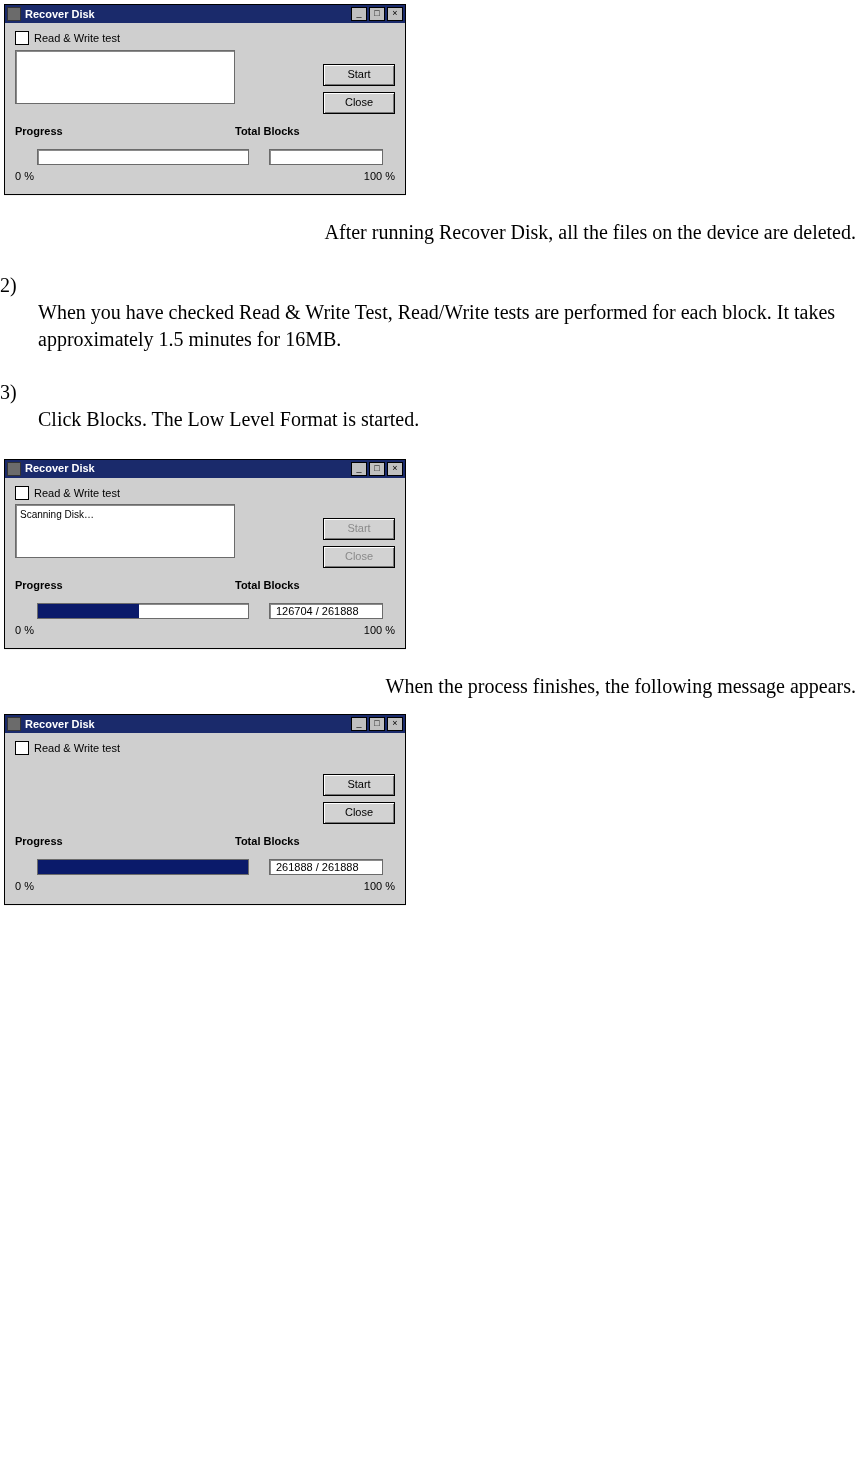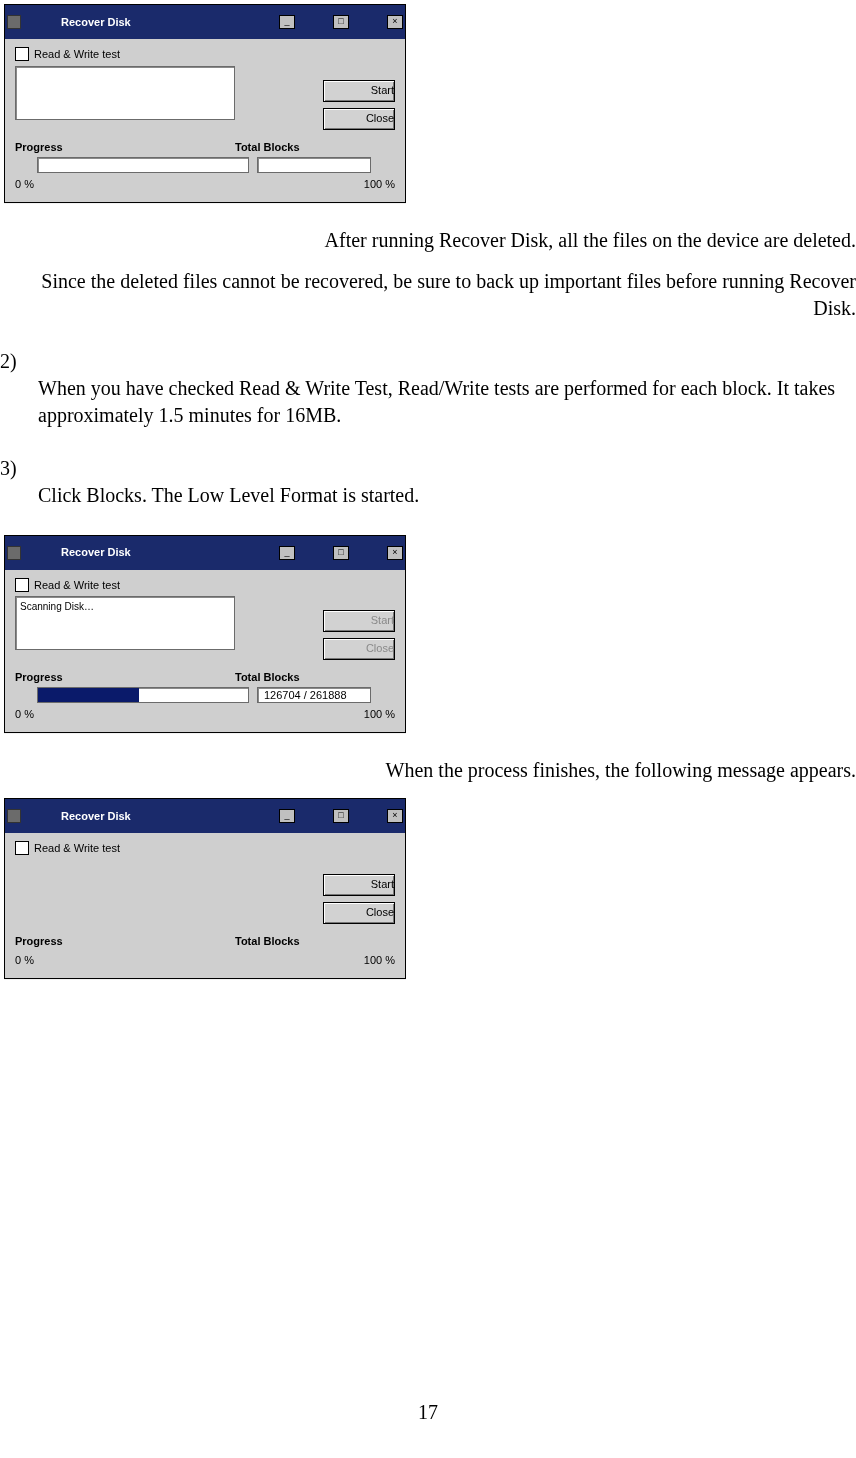--- a/index.html
+++ b/index.html
@@ -42,22 +42,21 @@
     color: #000;
     filter: blur(0.4px);
     box-shadow: 0 1px 0 rgba(0,0,0,.05);
   }
   .win .titlebar {
     display: flex;
     align-items: center;
     height: 18px;
     background: linear-gradient(#1a2a6b, #1a2a6b);
     color: #fff;
-    padding: 8px 2px;
-    gap: 36px;
+    padding: 0 2px;
   }
   .win .titlebar .sysicon {
     width: 12px; height: 12px;
     background: #6b6b6b;
     margin-right: 4px;
     border: 1px solid #333;
   }
   .win .titlebar .title {
     flex: 1;
     font-weight: bold;
@@ -108,37 +107,37 @@
     flex-direction: column;
     gap: 6px;
     padding-top: 18px;
   }
   .wbutton {
     width: 70px;
     height: 20px;
     background: #d2d2d2;
     border: 1px solid #000;
     box-shadow: inset 1px 1px 0 #fff, inset -1px -1px 0 #777;
-    text-align: right;
+    text-align: center;
     line-height: 18px;
     font-size: 11px;
   }
   .wbutton.disabled { color: #8a8a8a; }
   .labels {
     display: flex;
     margin-top: 10px;
     font-weight: bold;
   }
   .labels .l1 { width: 220px; }
   .labels .l2 { flex: 1; }
   .progwrap {
     display: flex;
     align-items: center;
-    gap: 8px;
-    margin-top: 2px;
+    gap: 20px;
+    margin-top: 10px;
     padding-left: 22px;
   }
   .progbar {
     width: 210px;
     height: 14px;
     border: 1px solid #6b6b6b;
     background: #fff;
     box-shadow: inset 1px 1px 0 #8a8a8a;
     position: relative;
   }
@@ -204,21 +203,20 @@
       </div>
       <div class="scale">
         <div class="s1">0 %</div>
         <div class="smid"></div>
         <div>100 %</div>
       </div>
     </div>
   </div>
 
   <div class="bodytext">After running Recover Disk, all the files on the device are deleted.</div>
-  <div class="bodytext">Since the deleted files cannot be recovered, be sure to back up important files before running Recover Disk.</div>
 
   <div class="numitem">
     <div class="num">2)</div>
     <div class="txt">When you have checked Read &amp; Write Test, Read/Write tests are performed for each block. It takes approximately 1.5 minutes for 16MB.</div>
   </div>
 
   <div class="numitem">
     <div class="num">3)</div>
     <div class="txt">Click Blocks. The Low Level Format is started.</div>
   </div>
@@ -281,22 +279,27 @@
       <div class="row1">
         <div class="btncol">
           <div class="wbutton">Start</div>
           <div class="wbutton">Close</div>
         </div>
       </div>
       <div class="labels">
         <div class="l1">Progress</div>
         <div class="l2">Total Blocks</div>
       </div>
+      <div class="progwrap">
+        <div class="progbar">
+          <div class="fill" style="width:100%"></div>
+        </div>
+        <div class="blocksbox">261888 / 261888</div>
+      </div>
       <div class="scale">
         <div class="s1">0 %</div>
         <div class="smid"></div>
         <div>100 %</div>
       </div>
     </div>
   </div>
 
-  <div class="page-num">17</div>
 </div>
 
 </body></html>

